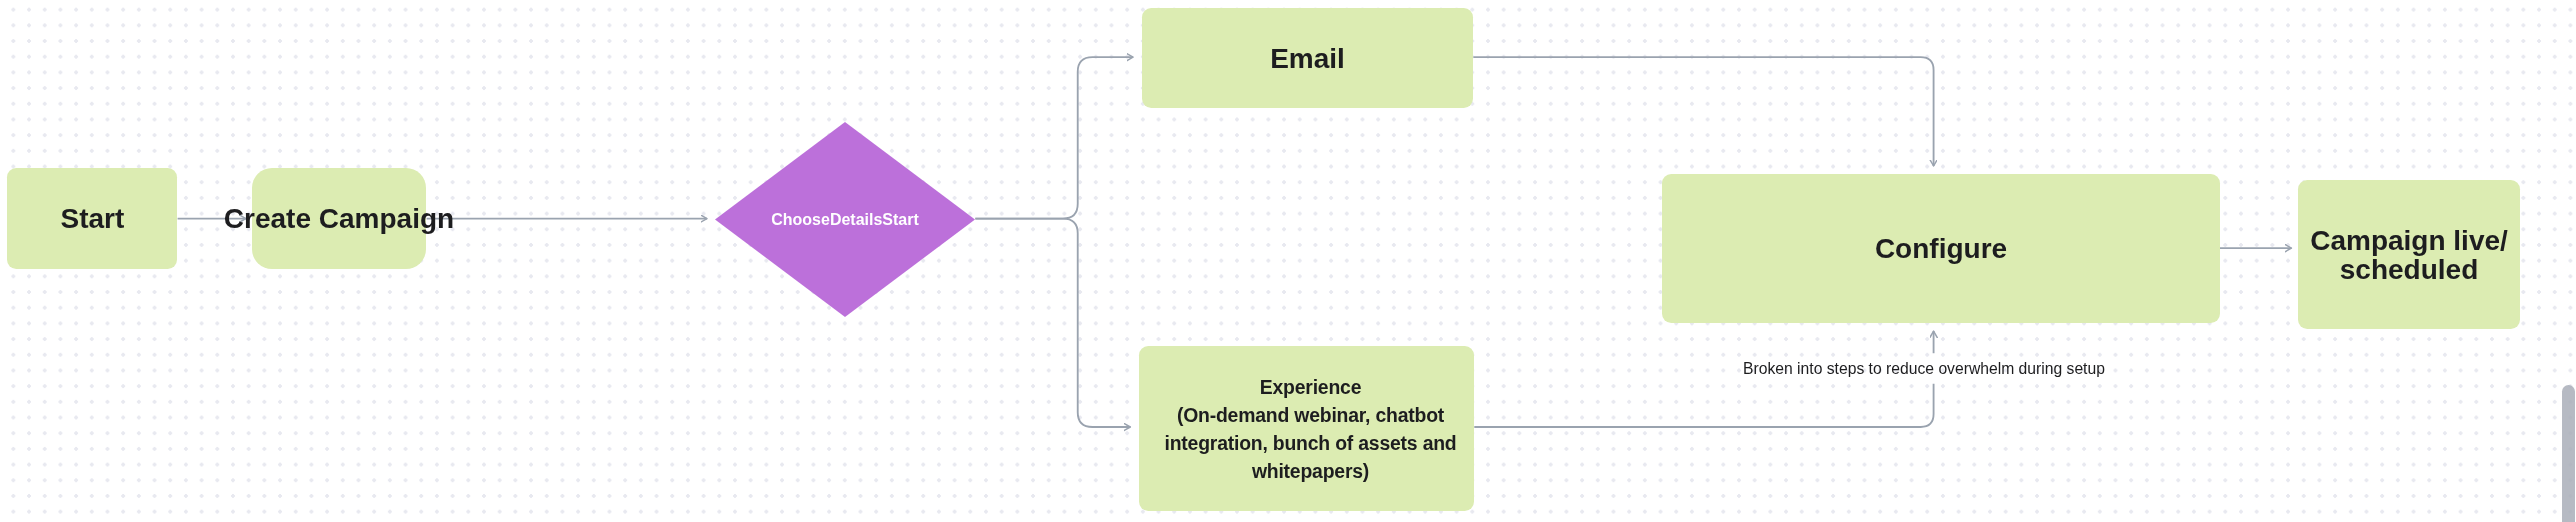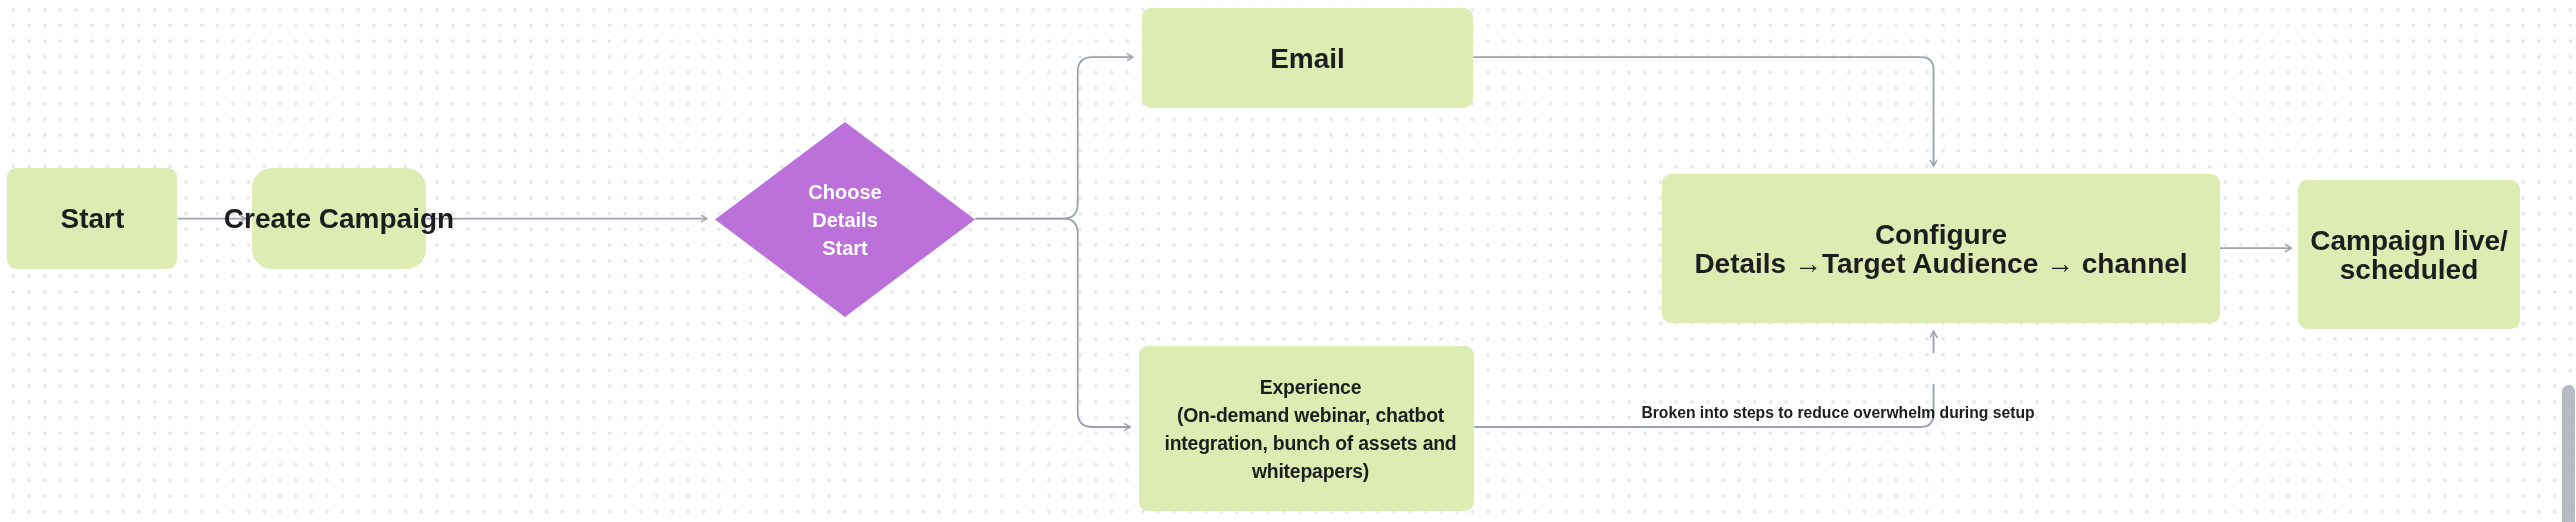--- a/index.html
+++ b/index.html
@@ -31,32 +31,31 @@
   #node-create-campaign{left:252px;top:168px;width:174px;height:101px;border-radius:20px;}
   #node-email{left:1142px;top:8.3px;width:331px;height:100px;}
   #node-experience{left:1139px;top:346px;width:335px;height:165px;font-size:19.4px;line-height:28px;letter-spacing:-0.2px;padding-left:8px;}
   #node-configure{left:1654px;top:174px;width:558px;height:149px;margin-left:8px;}
   #node-campaign-live{left:2298px;top:180px;width:222px;height:149px;}
   #decision-choose{
     position:absolute;z-index:2;
     left:715px;top:122px;width:260px;height:195px;
     background:var(--decision_fill,#bc70da);
     clip-path:polygon(50% 0%,100% 50%,50% 100%,0% 50%);
-    display:flex;flex-direction:column;align-items:center;justify-content:center;
+    display:flex;flex-direction:row;align-items:center;justify-content:center;
     color:var(--decision_text,#fff);
-    font-weight:700;font-size:20px;line-height:28px;text-align:center;
+    font-weight:700;font-size:16px;line-height:28px;text-align:center;
   }
   #edge-label{
     position:absolute;z-index:3;
-    left:1623px;top:359px;width:430px;
+    left:1709px;top:359px;width:430px;
     text-align:center;
     color:var(--node_text,#1d1d1f);
-    font-weight:700;font-size:15.7px;line-height:20px;
+    font-weight:400;font-size:15.7px;line-height:20px;
     white-space:nowrap;
-    margin-top:44px;
   }
   #scrollbar-thumb{
     position:absolute;z-index:4;
     right:0.9px;top:385px;width:13px;height:138px;
     background:var(--scrollbar,#a9aeb8);
     opacity:0.85;
     border-radius:7.4px 7.4px 0 0;
   }
 </style>
 </head>
@@ -100,21 +99,20 @@
 
   <div class="node" id="node-experience">
     <div class="line">Experience</div>
     <div class="line">(On-demand webinar, chatbot</div>
     <div class="line">integration, bunch of assets and</div>
     <div class="line">whitepapers)</div>
   </div>
 
   <div class="node" id="node-configure">
     <div class="line">Configure</div>
-    <div class="line">Details →Target Audience → channel</div>
   </div>
 
   <div class="node" id="node-campaign-live">
     <div class="line">Campaign live/</div>
     <div class="line">scheduled</div>
   </div>
 
   <div id="edge-label">Broken into steps to reduce overwhelm during setup</div>
 
   <div id="scrollbar-thumb"></div>

